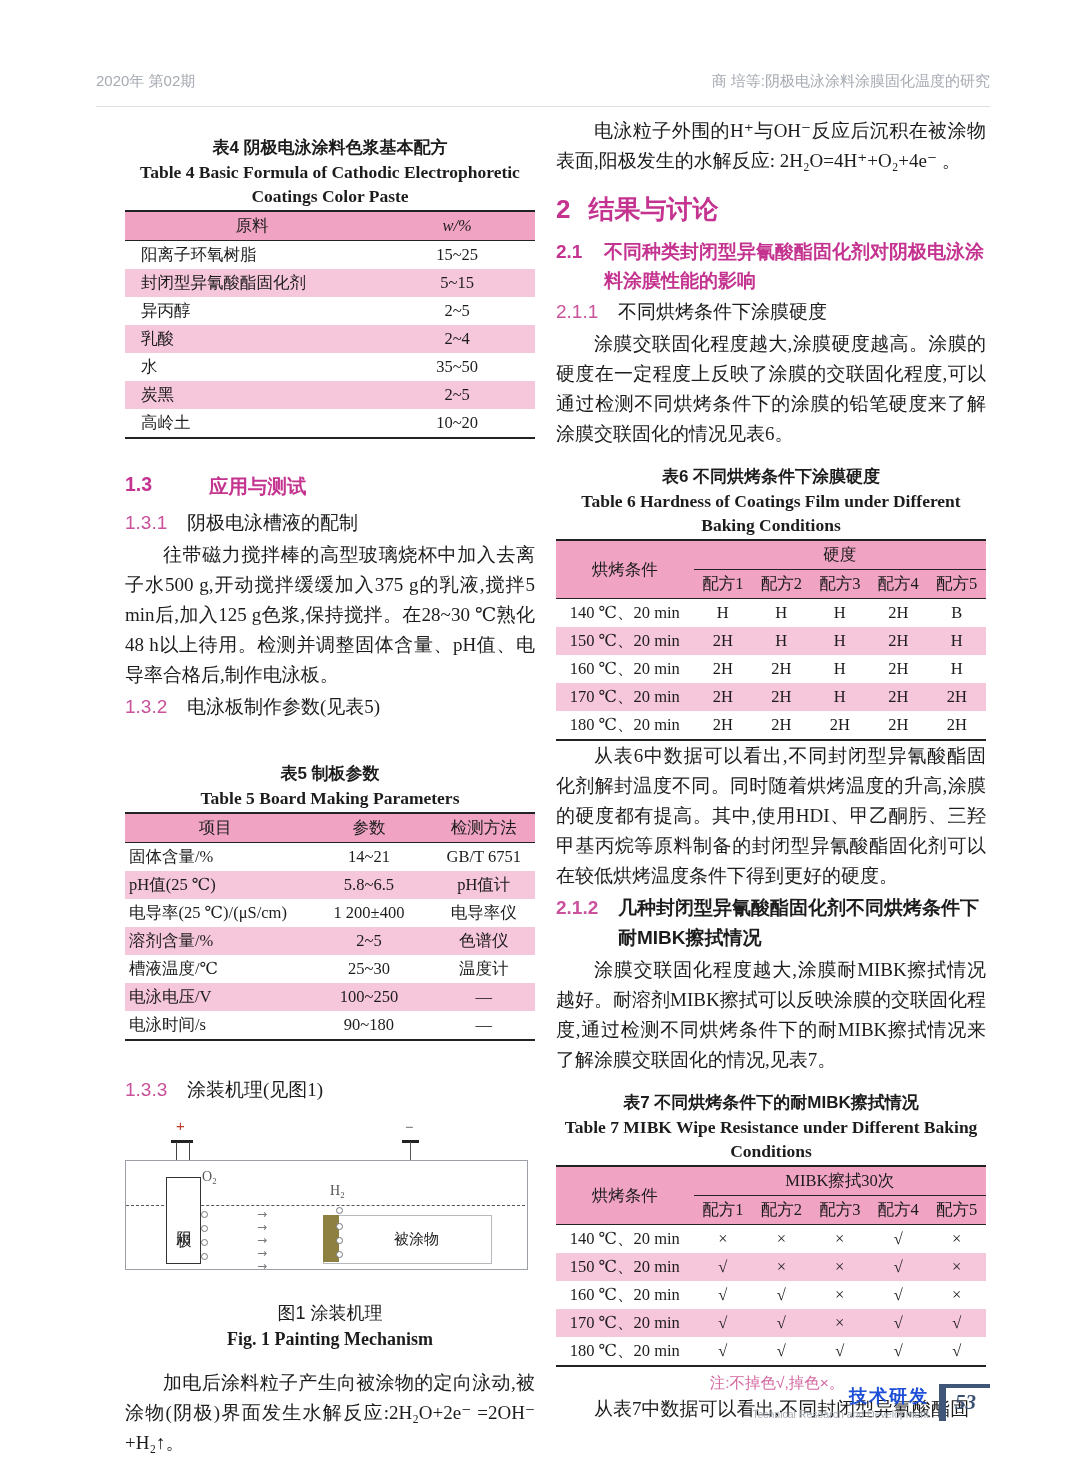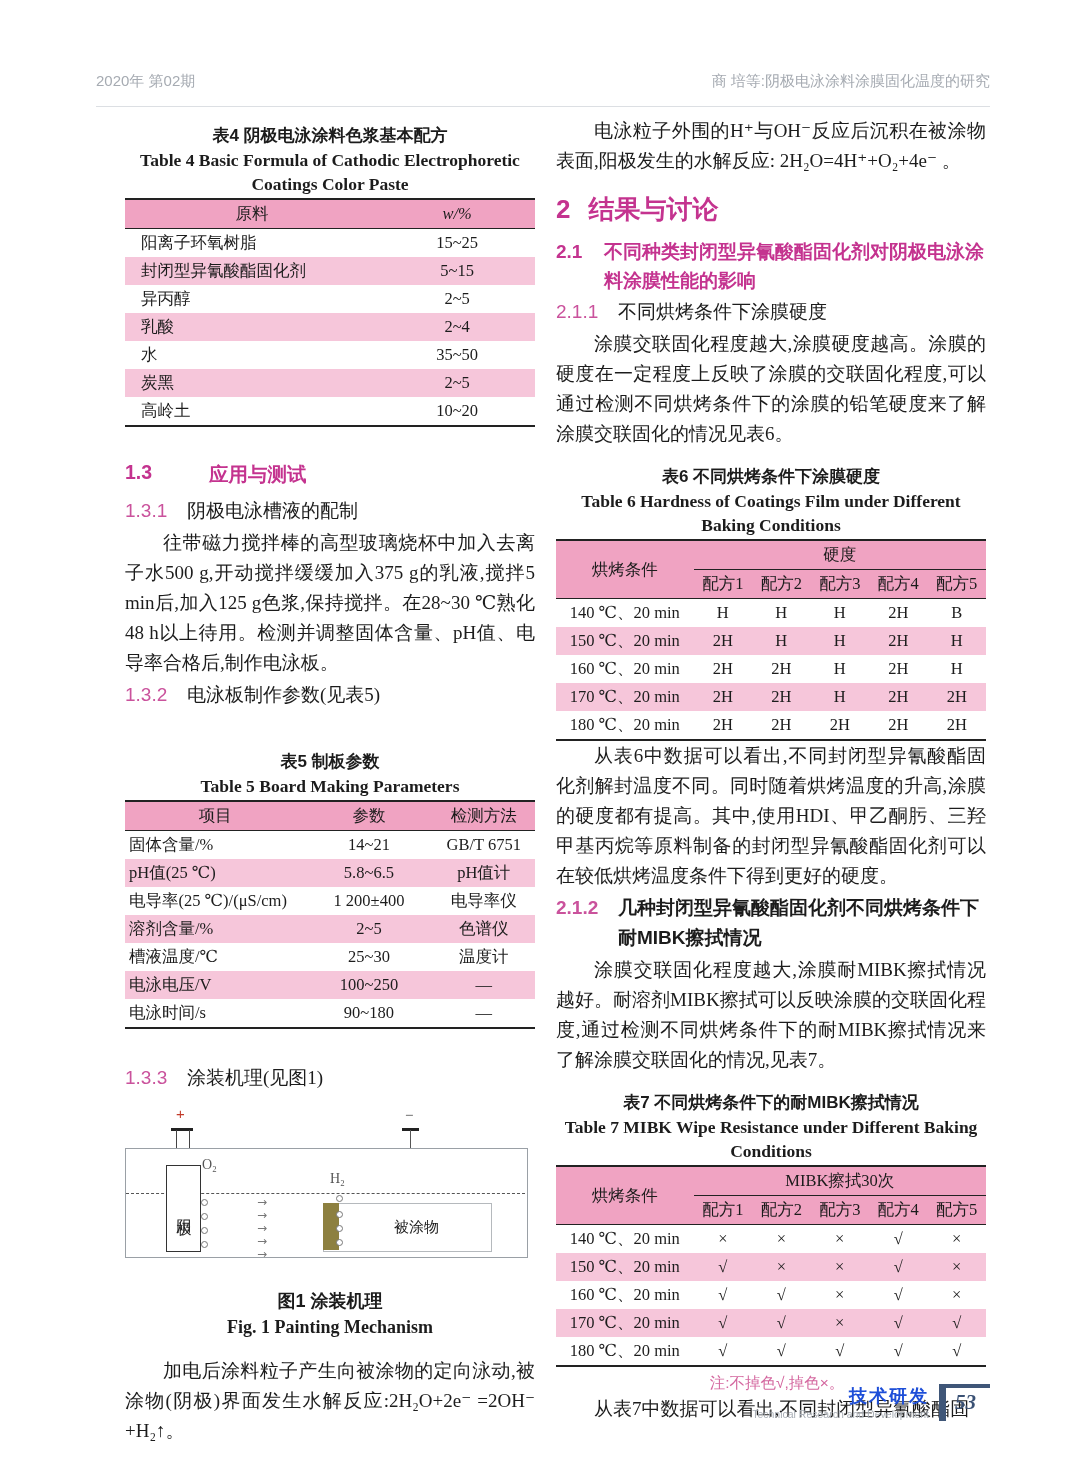--- a/index.html
+++ b/index.html
@@ -26,21 +26,21 @@
           color:#c4338f;font-size:19px;line-height:29px;margin:2px 0;}
   .h-bold .num{flex:0 0 48px;}
   .h-sub{display:flex;font-size:19px;line-height:30px;margin:2px 0;color:#1c1c1c;}
   .h-sub .num{flex:0 0 62px;font-family:"Liberation Sans","DejaVu Sans",sans-serif;color:#ca529c;}
   .h-13{display:flex;font-family:"Liberation Sans","DejaVu Sans",sans-serif;font-weight:bold;
         color:#c4338f;font-size:19.5px;margin:34px 0 8px;gap:36px;}
   .h-13 .num{flex:0 0 48px;}
 
   
   .tt-cn{text-align:center;font-family:"Liberation Sans","DejaVu Sans",sans-serif;font-weight:bold;
-         font-size:17px;margin:4px 0 3px;}
+         font-size:17px;margin:16px 0 3px;}
   .tt-en{text-align:center;font-weight:bold;font-size:17.5px;margin:0 0 3px;}
 
   
   table{width:100%;border-collapse:collapse;border-top:2px solid #222;border-bottom:2px solid #222;
         font-size:16.5px;margin-top:3px;}
   th,td{padding:3px 4px;text-align:center;font-weight:normal;height:22px;}
   thead th{background:#f0a3c2;}
   tbody tr:nth-child(even){background:#f6c6da;}
   .t4 thead th{border-bottom:1.5px solid #222;}
   .t4 td:first-child{text-align:left;padding-left:16px;}
@@ -68,21 +68,21 @@
   .h2l{position:absolute;left:205px;top:68px;font-size:14px;color:#555;}
   .bub{position:absolute;width:5px;height:5px;border:1px solid #777;border-radius:50%;background:#fff;}
   .arr{position:absolute;color:#777;font-size:12px;line-height:12px;font-family:"DejaVu Sans",sans-serif;}
   .stem2{position:absolute;left:285px;top:27px;width:0;height:74px;border-left:1.2px solid #555;}
   .cap2{position:absolute;left:277px;top:25px;width:17px;height:3px;background:#222;}
   .minus{position:absolute;left:280px;top:4px;color:#444;font-size:15px;}
   .obj{position:absolute;left:198px;top:100px;width:167px;height:47px;border:1px solid #b5b9bd;background:#fff;
        display:flex;align-items:center;justify-content:center;}
   .obj span{font-size:15px;padding-left:18px;}
   .strip{position:absolute;left:198px;top:100px;width:16px;height:47px;background:#8d8040;z-index:2;}
-  .figcap-cn{text-align:center;font-family:"Liberation Sans","DejaVu Sans",sans-serif;font-weight:bold;
+  .figcap-cn{text-align:center;font-family:"Liberation Sans","DejaVu Sans",sans-serif;font-weight:normal;
              font-size:18px;margin:14px 0 4px;}
   .figcap-en{text-align:center;font-weight:bold;font-size:18px;margin:0 0 18px;}
 
   .note{font-family:"Liberation Sans","DejaVu Sans",sans-serif;color:#d4679f;font-size:15.5px;
         margin:6px 0 0 12px;text-align:center;}
 
   
   .ftr{position:absolute;right:96px;bottom:42px;display:flex;align-items:flex-start;}
   .ftr-txt{text-align:right;margin-right:10px;font-family:"Liberation Sans","DejaVu Sans",sans-serif;}
   .ftr-cn{font-size:18px;font-weight:bold;color:#1d4ed8;letter-spacing:2px;}

